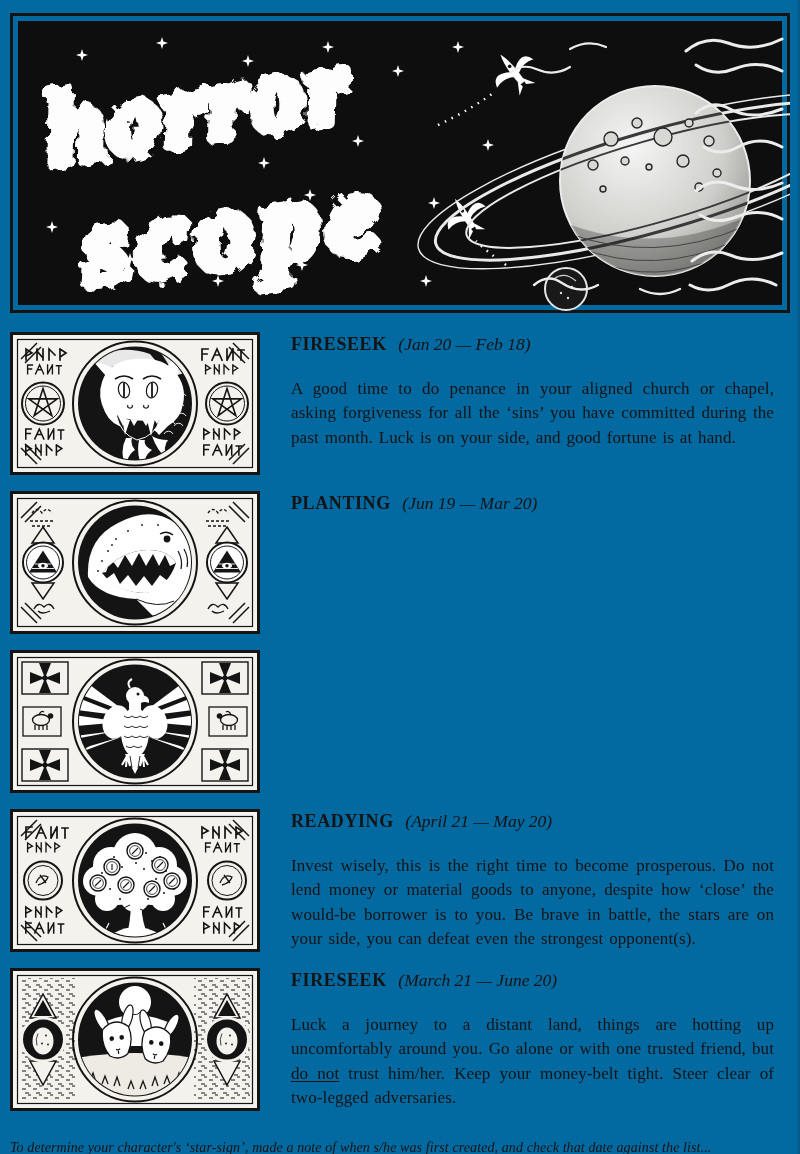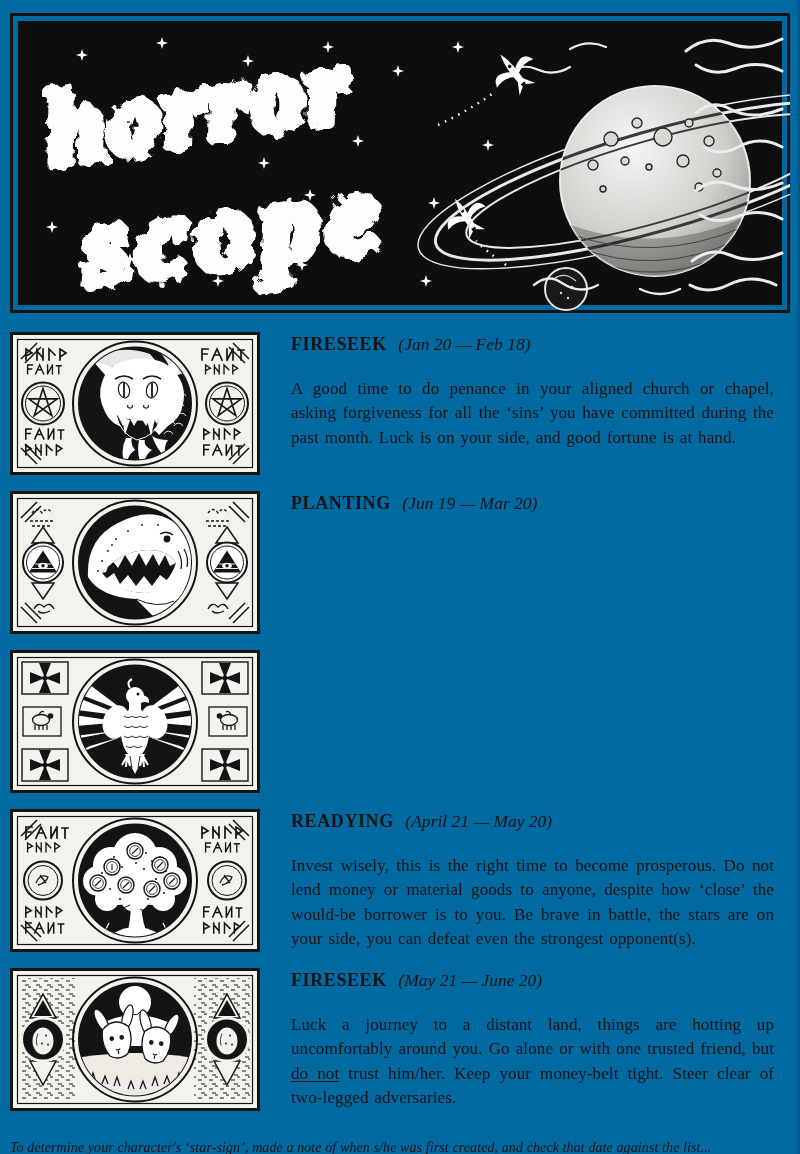--- a/index.html
+++ b/index.html
@@ -545,21 +545,21 @@
               <path d="M80,114 l3,-9 l3,9 M92,116 l3,-8 l3,8 M104,118 l3,-9 l3,9"></path>
               <path d="M142,118 l3,-9 l3,9 M154,116 l3,-8 l3,8 M166,114 l3,-9 l3,9"></path>
               <path d="M118,121 l3,-8 l3,8 M130,121 l3,-8 l3,8"></path>
             </g>
           </g>
         </svg>
       </div>
       <div class="entry-text">
         <h2 class="sign-line">
           <span class="sign">FIRESEEK</span>
-          <span class="dates">(May 21 — June 20)</span>
+          <span class="dates">(March 21 — June 20)</span>
         </h2>
         <p class="body"><span>Luck a journey to a distant land, things are hotting up uncomfortably around you. Go alone or with one trusted friend, but </span><u>do not</u><span> trust him/her. Keep your money-belt tight. Steer clear of two-legged adversaries.</span></p>
       </div>
     </section>
 
   </main>
 
   <footer class="note">To determine your character's ‘star-sign’, made a note of when s/he was first created, and check that date against the list...</footer>
 
 </div>

